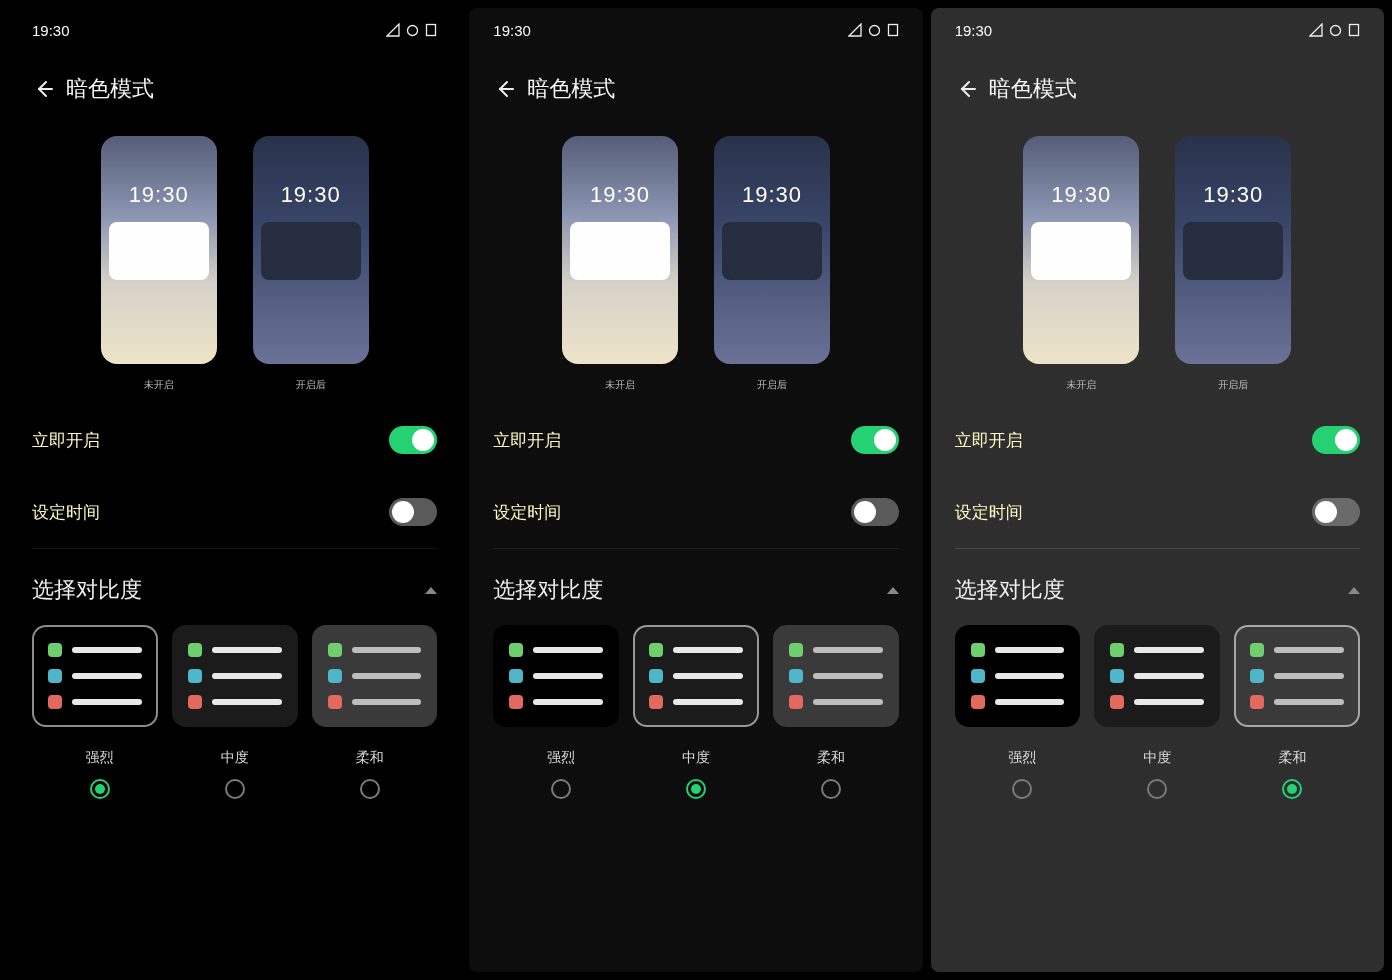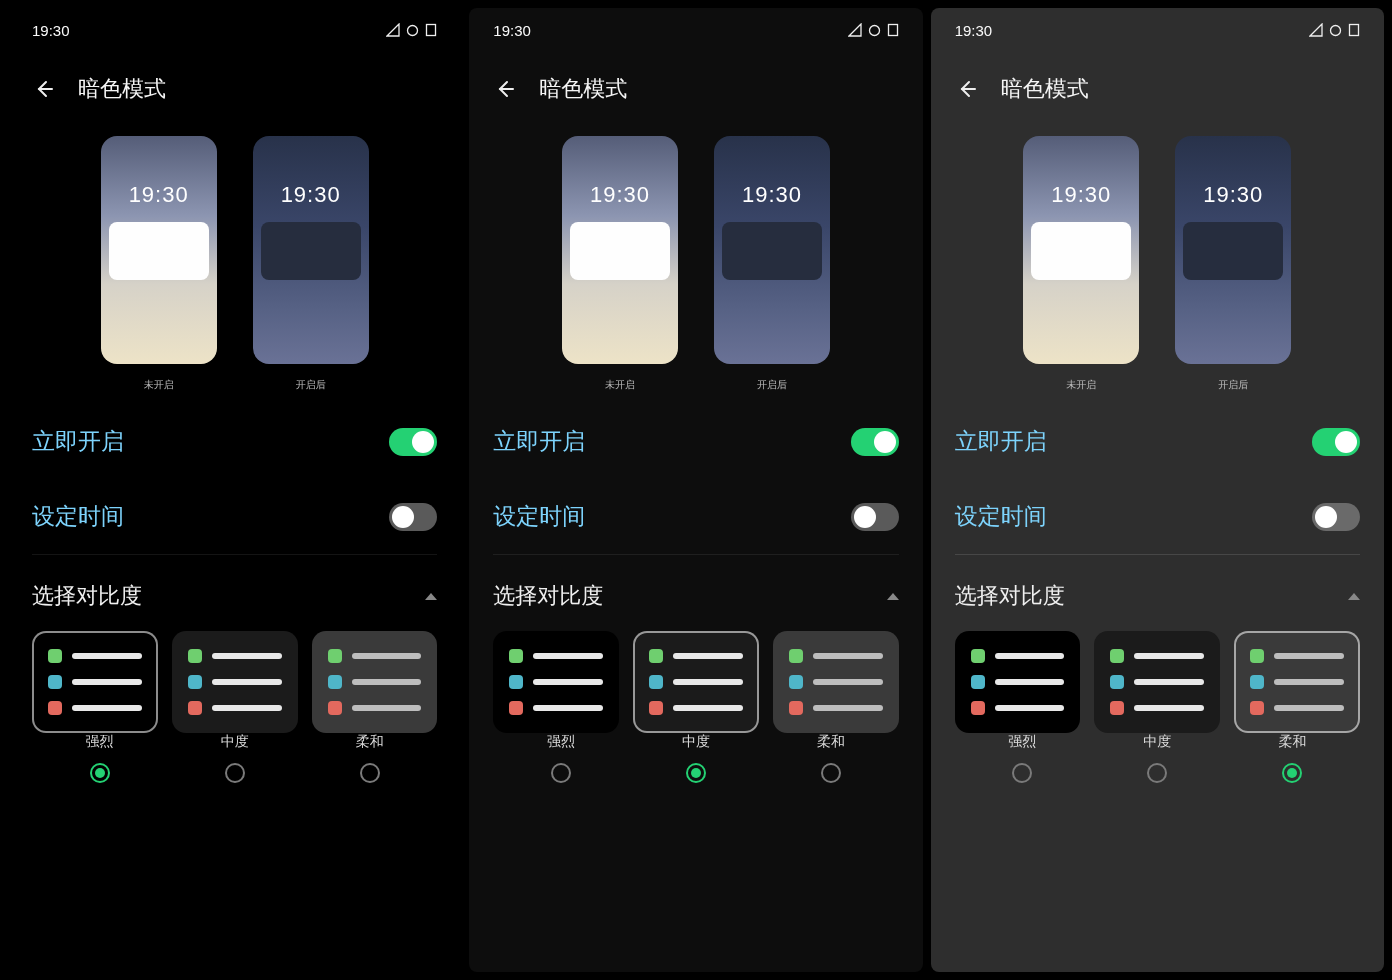--- a/index.html
+++ b/index.html
@@ -34,21 +34,21 @@
     font-size: 15px;
     color: #fafafa;
   }
   .status-icons { display: flex; gap: 6px; align-items: center; }
   .status-icons svg { display:block; }
 
   
   .header {
     display: flex;
     align-items: center;
-    gap: 22px;
+    gap: 10px;
     padding: 22px 0 12px 0;
   }
   .back-arrow { width: 24px; height: 24px; }
   .title { font-size: 22px; font-weight: 500; color:#f5f5f5;}
 
   
   .previews {
     display: flex;
     justify-content: center;
     gap: 36px;
@@ -95,21 +95,21 @@
   .mock-card.dark  { background: #262d3e; }
   .preview-label { font-size: 10px; color: #bdbdbd; }
 
   
   .row {
     display: flex;
     align-items: center;
     justify-content: space-between;
     padding: 22px 0;
   }
-  .row-label { font-size: 23px; color: #7dd3fc; }
+  .row-label { font-size: 17px; color: #fef9c3; }
   .divider { height: 1px; background: rgba(255,255,255,0.08); }
   .bg-soft .divider { background: rgba(255,255,255,0.12); }
 
   
   .toggle {
     width: 48px; height: 28px; border-radius: 14px; position: relative;
   }
   .toggle.on  { background: #24d173; }
   .toggle.off { background: #5a5a5a; }
   .bg-soft .toggle.off { background: #6a6a6a; }
@@ -148,21 +148,21 @@
 
   .c-strong .bar, .c-medium .bar { background:#e8e8e8; }
   .c-soft .bar { background:#bdbdbd; }
 
   .sq.g{background:#6fcf6f;} .sq.b{background:#4fb6c9;} .sq.r{background:#e3695e;}
 
   
   .radio-row { display:flex; }
   .radio-col {
     flex:1; display:flex; flex-direction:column; align-items:center; gap:12px;
-    padding-top:0;
+    padding-top:22px;
   }
   .radio-label { font-size:14px; color:#dcdcdc; }
   .radio {
     width:20px;height:20px;border-radius:50%;
     border:2px solid #7a7a7a; position:relative;
   }
   .radio.on { border-color:#24d173; }
   .radio.on::after{
     content:""; position:absolute; inset:3px; border-radius:50%; background:#24d173;
   }

